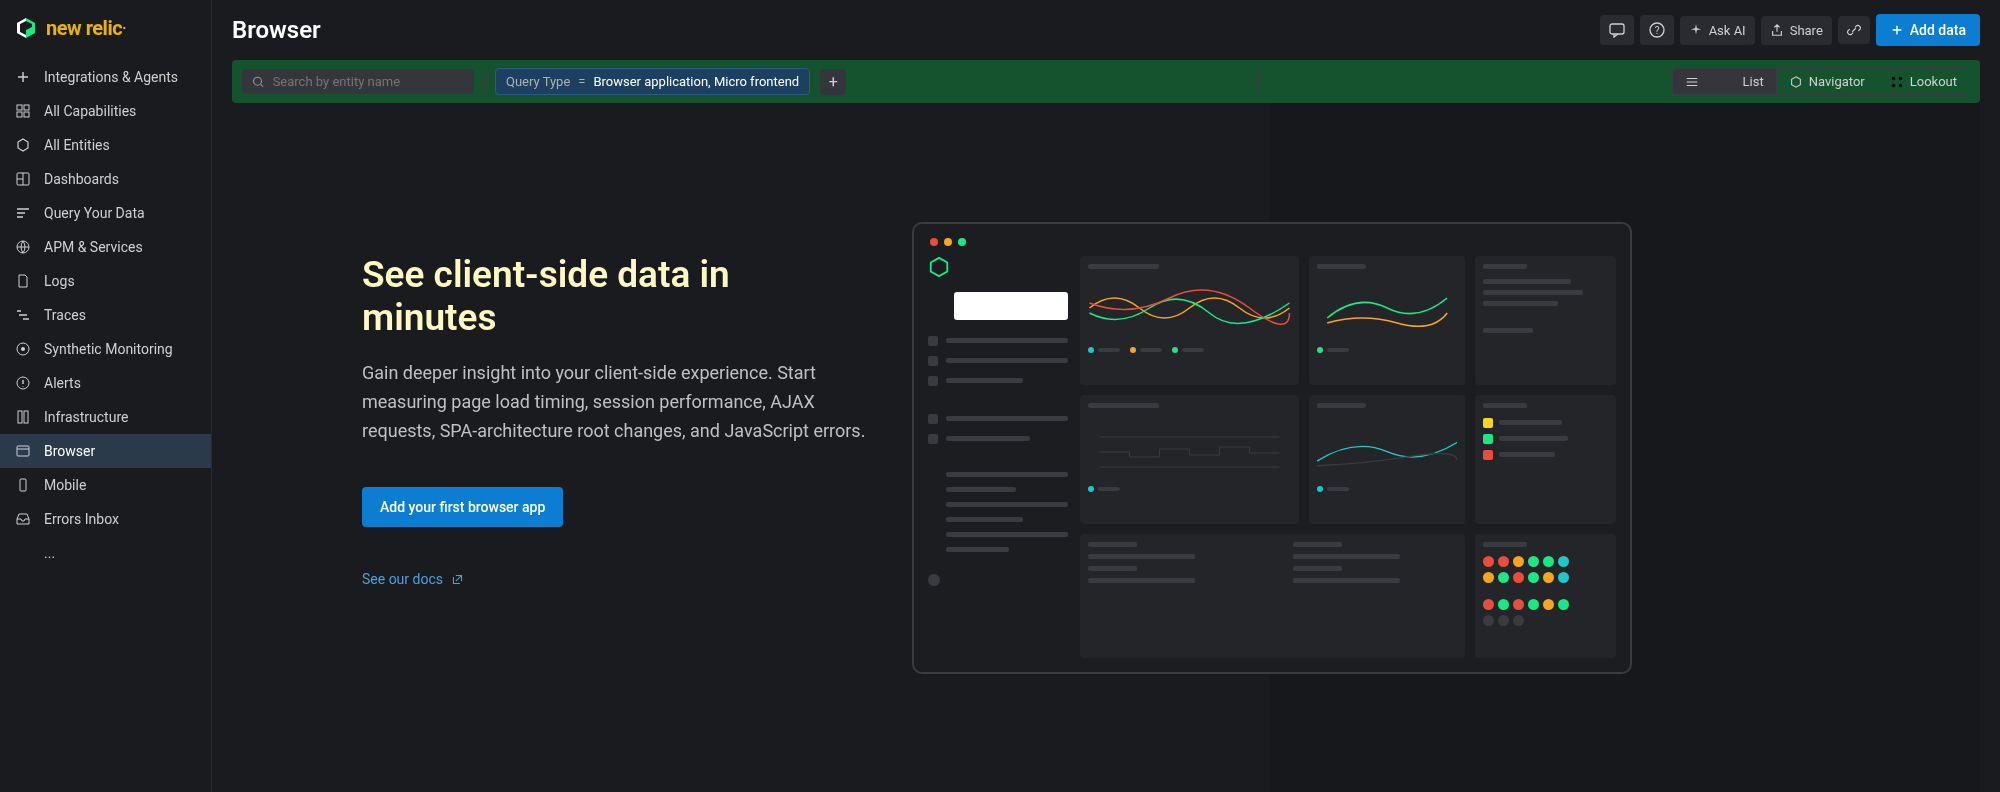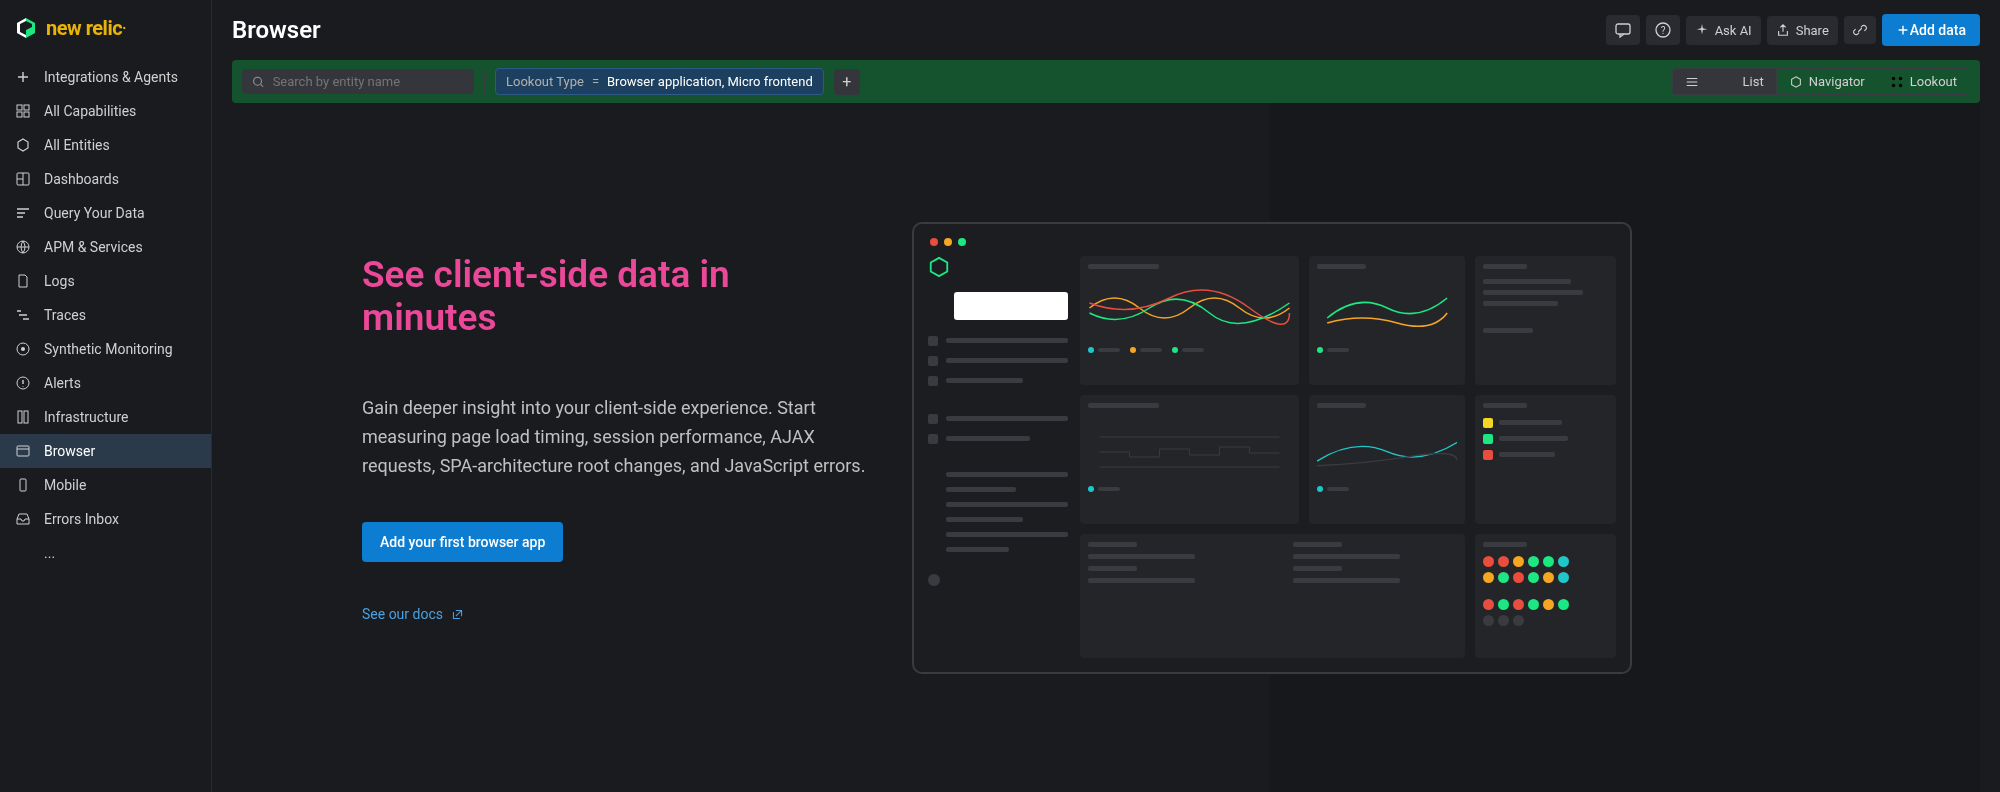--- a/index.html
+++ b/index.html
@@ -15,41 +15,41 @@
     .nav-item { display: flex; align-items: center; gap: 12px; padding: 8px 14px; color: #d0d0d0; cursor: pointer; font-size: 14px; }
     .nav-item.active { background: #2a3a4a; color: #fff; }
     .nav-icon { width: 18px; height: 18px; display: flex; align-items: center; justify-content: center; flex-shrink: 0; }
     
     
     .main { flex: 1; display: flex; flex-direction: column; background: #1a1b1f; }
     .header { display: flex; align-items: center; justify-content: space-between; padding: 14px 20px; }
     .page-title { font-size: 24px; font-weight: 600; color: #fff; }
     .header-right { display: flex; align-items: center; gap: 6px; }
     .icon-btn { background: #2a2b30; border: none; padding: 7px 9px; border-radius: 4px; color: #d0d0d0; cursor: pointer; display: flex; align-items: center; justify-content: center; gap: 6px; font-size: 13px; }
-    .btn-primary { background: #0d7dd1; border: none; padding: 8px 14px; border-radius: 4px; color: #fff; cursor: pointer; display: flex; align-items: center; font-size: 14px; font-weight: 500; }
+    .btn-primary { background: #0d7dd1; border: none; padding: 8px 14px; border-radius: 4px; color: #fff; cursor: pointer; display: flex; align-items: center; gap: 6px; font-size: 14px; font-weight: 500; }
     
     
     .toolbar { background: #14532d; margin: 0 20px; padding: 8px 10px; border-radius: 4px; display: flex; align-items: center; gap: 10px; }
     .search-box { display: flex; align-items: center; background: #35363c; border-radius: 4px; padding: 5px 10px; gap: 8px; width: 232px; }
     .search-box input { background: transparent; border: none; outline: none; color: #d0d0d0; font-size: 13px; width: 100%; }
     .divider-v { width: 1px; height: 22px; background: #3a3b40; }
     .filter-chip { background: #1e4060; border: 1px solid #2a5a85; border-radius: 4px; padding: 5px 10px; display: flex; align-items: center; gap: 8px; font-size: 13px; }
     .filter-label { color: #b0b0b0; }
     .filter-value { color: #fff; }
     .plus-btn { background: #35363c; border: none; border-radius: 4px; width: 26px; height: 26px; color: #d0d0d0; cursor: pointer; font-size: 16px; }
     .toolbar-right { margin-left: auto; display: flex; gap: 0; border: 1px solid #3a3b40; border-radius: 4px; overflow: hidden; }
     .view-tab { background: transparent; border: none; padding: 5px 12px; color: #d0d0d0; cursor: pointer; display: flex; align-items: center; gap: 6px; font-size: 13px; border-right: 1px solid #3a3b40; }
     .view-tab:last-child { border-right: none; }
     .view-tab.active { background: #35363c; gap: 44px; }
     
     
     .content { flex: 1; display: flex; padding: 20px; gap: 40px; position: relative; }
     .shadow-panel { position: absolute; right: 20px; top: 0; width: 710px; height: 100%; background: #17181b; border-radius: 6px 0 0 0; z-index: 0; }
     .hero-left { flex: 1; padding: 130px 0 0 130px; max-width: 640px; z-index: 1; }
-    .hero-title { font-size: 37px; font-weight: 600; color: #ec4899; margin-bottom: 55px; }
+    .hero-title { font-size: 37px; font-weight: 600; color: #fef9c3; margin-bottom: 20px; }
     .hero-desc { font-size: 18px; line-height: 1.6; color: #c0c0c0; margin-bottom: 42px; max-width: 580px; }
     .hero-btn { background: #0d7dd1; border: none; padding: 12px 18px; border-radius: 4px; color: #fff; cursor: pointer; font-size: 14px; font-weight: 500; margin-bottom: 44px; }
     .doc-link { color: #4aa0e0; font-size: 14px; text-decoration: none; display: flex; align-items: center; gap: 8px; }
     
     
     .hero-right { width: 720px; display: flex; align-items: center; justify-content: center; z-index: 1; }
     .illus { width: 720px; height: 452px; background: #1c1d21; border: 2px solid #3a3b40; border-radius: 10px; padding: 10px 14px 14px 14px; display: flex; flex-direction: column; }
     .illus-titlebar { display: flex; gap: 6px; padding: 4px 0 10px 2px; }
     .tl-dot { width: 8px; height: 8px; border-radius: 50%; }
     .illus-body { flex: 1; display: flex; gap: 12px; }
@@ -266,21 +266,21 @@
   <div class="toolbar">
     <div class="search-box">
       <svg width="14" height="14" viewBox="0 0 16 16">
           <circle cx="7" cy="7" r="5" fill="none" stroke="#999" stroke-width="1.3"></circle>
           <path d="M11 11 L14 14" stroke="#999" stroke-width="1.3"></path>
         </svg>
       <input type="text" placeholder="Search by entity name" style="">
     </div>
     <div class="divider-v"></div>
     <div class="filter-chip">
-      <span class="filter-label">Lookout Type</span>
+      <span class="filter-label">Query Type</span>
       <span class="filter-label">=</span>
       <span class="filter-value">Browser application, Micro frontend</span>
     </div>
     <button class="plus-btn">+</button>
     <div class="divider-v" style="margin-left:auto"></div>
     <div class="toolbar-right">
       <button class="view-tab active">
           <svg width="14" height="14" viewBox="0 0 16 16">
             <path d="M2 4 L14 4 M2 8 L14 8 M2 12 L14 12" stroke="#d0d0d0" stroke-width="1.3"></path>
           </svg>

